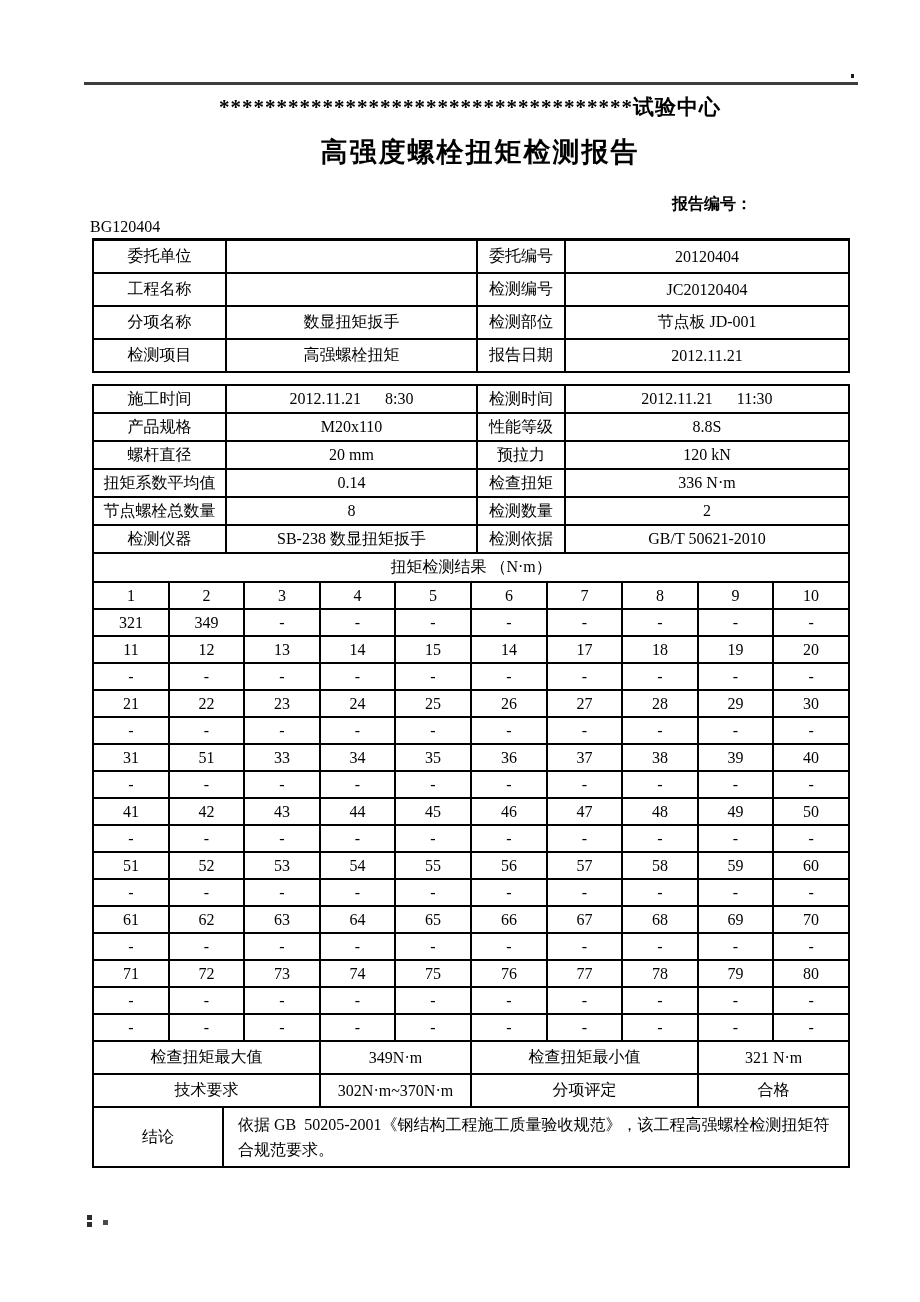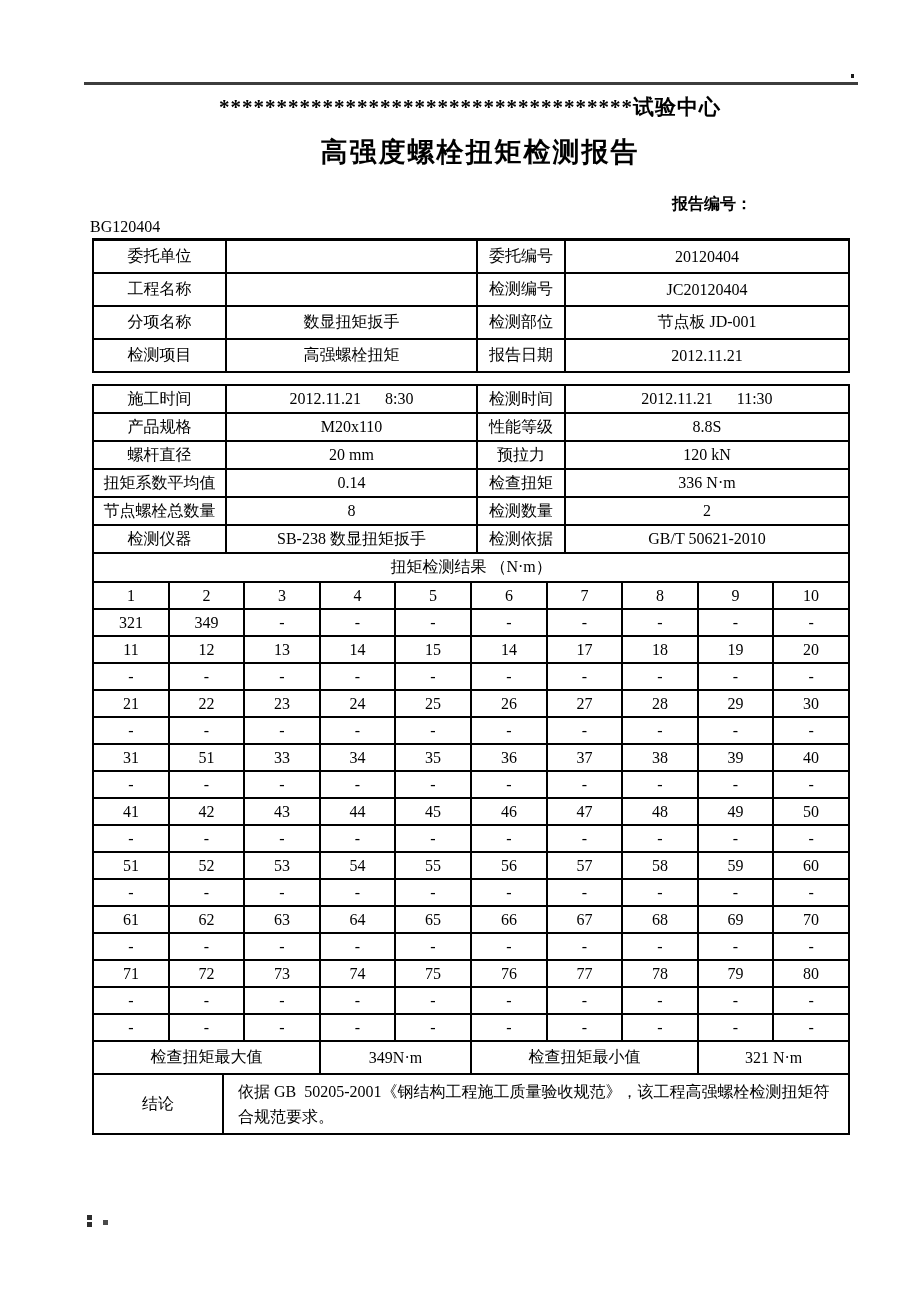--- a/index.html
+++ b/index.html
@@ -402,20 +402,26 @@
           <td class="g">-</td>
         </tr>
       </tbody>
     <tbody>
       <tr>
         <td colspan="3" class="sum">检查扭矩最大值</td>
         <td colspan="2" class="sum">349N·m</td>
         <td colspan="3" class="sum">检查扭矩最小值</td>
         <td colspan="2" class="sum">321 N·m</td>
       </tr>
+      <tr>
+        <td colspan="3" class="sum">技术要求</td>
+        <td colspan="2" class="sum">302N·m~370N·m</td>
+        <td colspan="3" class="sum">分项评定</td>
+        <td colspan="2" class="sum">合格</td>
+      </tr>
     </tbody>
   </table>
 
   <table class="t2c">
     <colgroup>
         <col style="width:130px">
         <col style="width:626px">
       </colgroup>
     <tbody>
       <tr>

